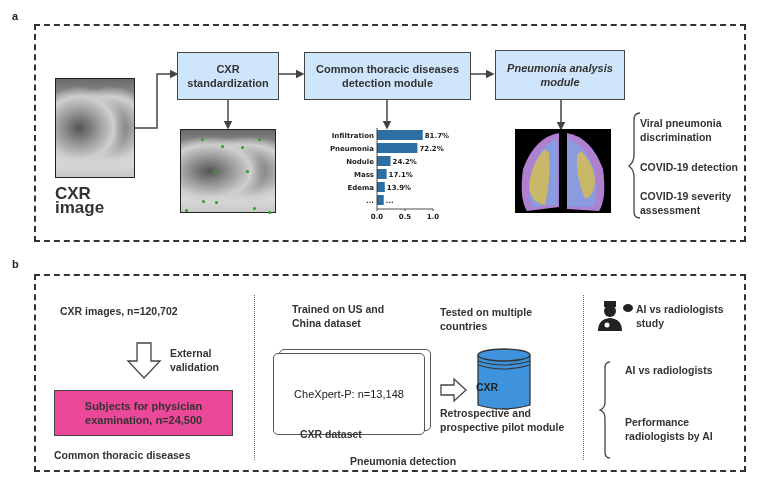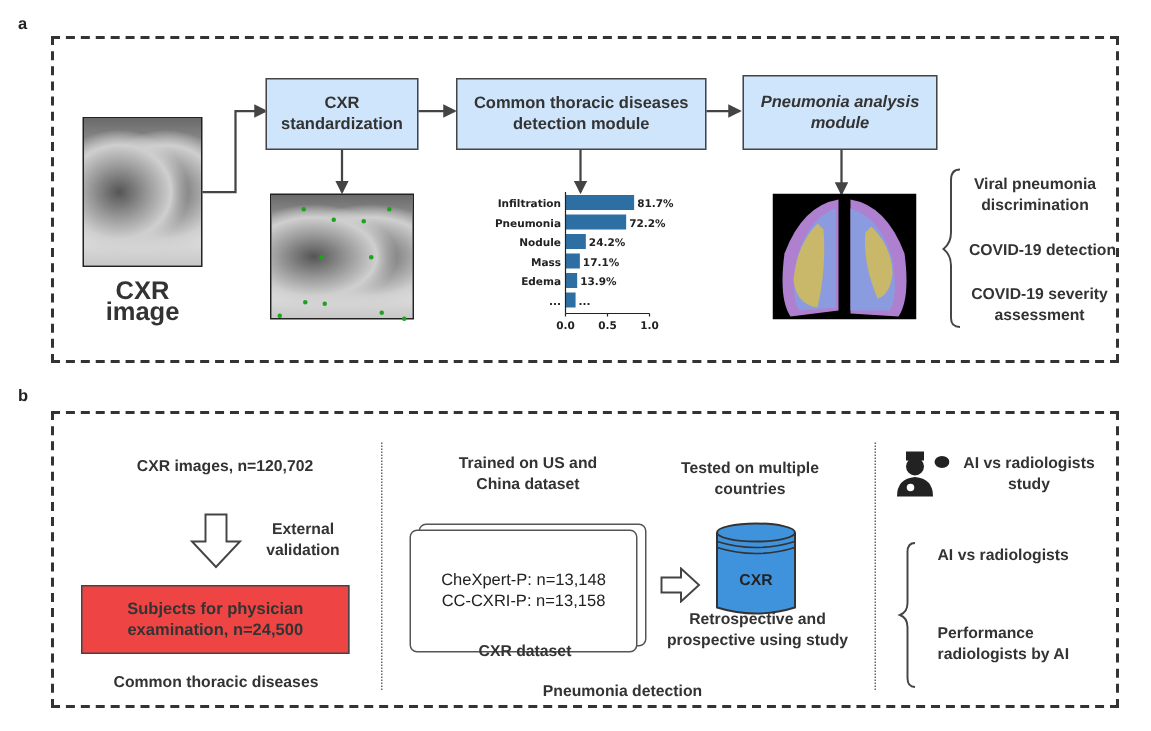--- a/index.html
+++ b/index.html
@@ -4,21 +4,21 @@
 <style>
   html, body { margin: 0; padding: 0; background: #ffffff; }
   body { width: 767px; height: 487px; position: relative; overflow: hidden;
          font-family: "Liberation Sans", sans-serif; color: #333; }
   .abs { position: absolute; }
   .panel-label { font-weight: bold; font-size: 11px; color: #222; }
   .dashed { border: 2px dashed #333; box-sizing: border-box; }
   .box { background: #cfe5fb; border: 1.5px solid #444; box-sizing: border-box;
          display: flex; align-items: center; justify-content: center; text-align: center;
          font-weight: bold; font-size: 11px; color: #333; line-height: 14px; }
-  .txt { font-weight: bold; font-size: 10.5px; color: #333; text-align: center; line-height: 14px; }
+  .txt { font-weight: bold; font-size: 10.5px; color: #333; line-height: 14px; }
   .txtl { font-weight: bold; font-size: 10.5px; color: #333; line-height: 14px; }
   .xray { background: radial-gradient(ellipse at 30% 50%, #555 0%, #9a9a9a 25%, #cfcfcf 45%, transparent 60%),
                       radial-gradient(ellipse at 70% 50%, #555 0%, #9a9a9a 25%, #cfcfcf 45%, transparent 60%),
                       linear-gradient(#6a6a6a, #bdbdbd 40%, #e0e0e0 80%, #c8c8c8);
           border: 1px solid #222; box-sizing: border-box; }
   .dot { position: absolute; width: 3px; height: 3px; background: #1fa31f; border-radius: 50%; }
   svg text { font-family: "DejaVu Sans", sans-serif; }
 </style>
 </head>
 <body>
@@ -139,57 +139,56 @@
 <div class="abs txt" style="left:60px;top:304px;width:180px;">
     <div>CXR images, n=120,702</div>
 </div>
 <svg class="abs" style="left:126px;top:342px;" width="36" height="38">
   <path d="M11,1 L25,1 L25,19 L34,19 L18,36 L2,19 L11,19 Z" fill="#fff" stroke="#444" stroke-width="1.3"></path>
 </svg>
 <div class="abs txt" style="left:170px;top:346px;width:64px;">
   <div>External</div>
     <div>validation</div>
 </div>
-<div class="abs box" style="left:54px;top:390px;width:179px;height:46px;background:#ef4444;">
+<div class="abs box" style="left:54px;top:390px;width:179px;height:46px;background:#ec4899;text-align:right;">
   <div>
       <div>Subjects for physician</div>
       <div>examination, n=24,500</div>
     </div>
 </div>
 <div class="abs txt" style="left:54px;top:448px;width:180px;">Common thoracic diseases</div>
 
 <div class="abs txt" style="left:292px;top:302px;width:120px;">
   <div>Trained on US and</div>
     <div>China dataset</div>
 </div>
 <div class="abs txt" style="left:440px;top:305px;width:120px;">
   <div>Tested on multiple</div>
     <div>countries</div>
 </div>
 <div class="abs" style="left:279px;top:349px;width:150px;height:80px;border:1.3px solid #555;border-radius:5px;background:#fff;"></div>
 <div class="abs" style="left:273px;top:353px;width:150px;height:80px;border:1.3px solid #555;border-radius:5px;background:#fff;display:flex;align-items:center;justify-content:center;">
   <div class="txt" style="font-weight:normal;font-size:11px;color:#222;">
     <div>CheXpert-P: n=13,148</div>
-      <div>CC-CXRI-P: n=13,158</div>
   </div>
 </div>
 <div class="abs txt" style="left:300px;top:427px;width:100px;">CXR dataset</div>
 <svg class="abs" style="left:440px;top:378px;" width="28" height="24">
   <path d="M1,7 L14,7 L14,1 L26,12 L14,23 L14,17 L1,17 Z" fill="#fff" stroke="#444" stroke-width="1.3"></path>
 </svg>
 <svg class="abs" style="left:476px;top:347px;" width="56" height="66">
   <path d="M2,8 L2,58 Q28,66 54,58 L54,8" fill="#3f93dd" stroke="#333" stroke-width="1.3"></path>
   <ellipse cx="28" cy="8" rx="26" ry="6" fill="#3f93dd" stroke="#333" stroke-width="1.3"></ellipse>
   <path d="M2,14 Q28,22 54,14" fill="none" stroke="#333" stroke-width="1.1"></path>
   <path d="M2,18 Q28,26 54,18" fill="none" stroke="#333" stroke-width="1.1"></path>
 </svg>
 <div class="abs txt" style="left:476px;top:380px;width:56px;color:#222;">CXR</div>
 <div class="abs txt" style="left:440px;top:406px;width:130px;">
   <div>Retrospective and</div>
-    <div>prospective using study</div>
+    <div>prospective pilot module</div>
 </div>
 <div class="abs txt" style="left:350px;top:454px;width:130px;">Pneumonia detection</div>
 
 <svg class="abs" style="left:597px;top:300px;" width="36" height="32">
   <rect x="7" y="1" width="12" height="6" fill="#222"></rect>
   <circle cx="13" cy="11" r="6" fill="#222"></circle>
   <path d="M1,31 Q1,19 13,18 Q25,19 25,31 Z" fill="#222"></path>
   <circle cx="10" cy="25" r="2.5" fill="#fff"></circle>
   <ellipse cx="31" cy="8" rx="5" ry="4" fill="#222"></ellipse>
 </svg>

